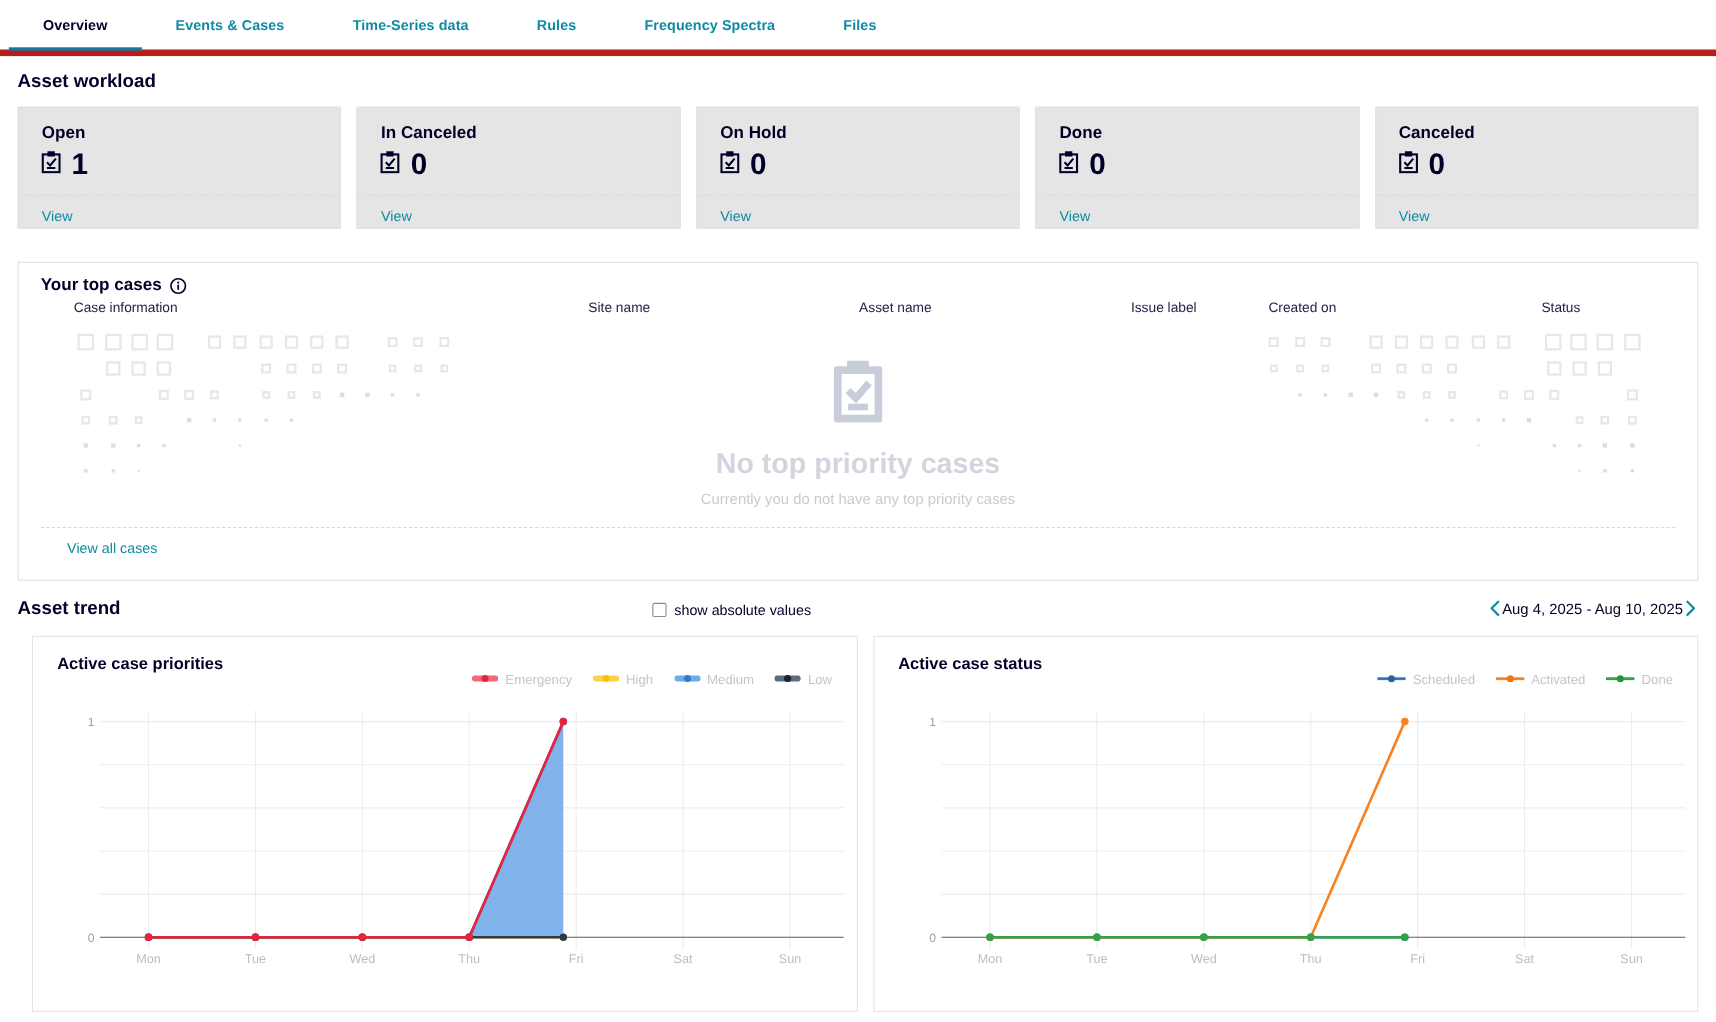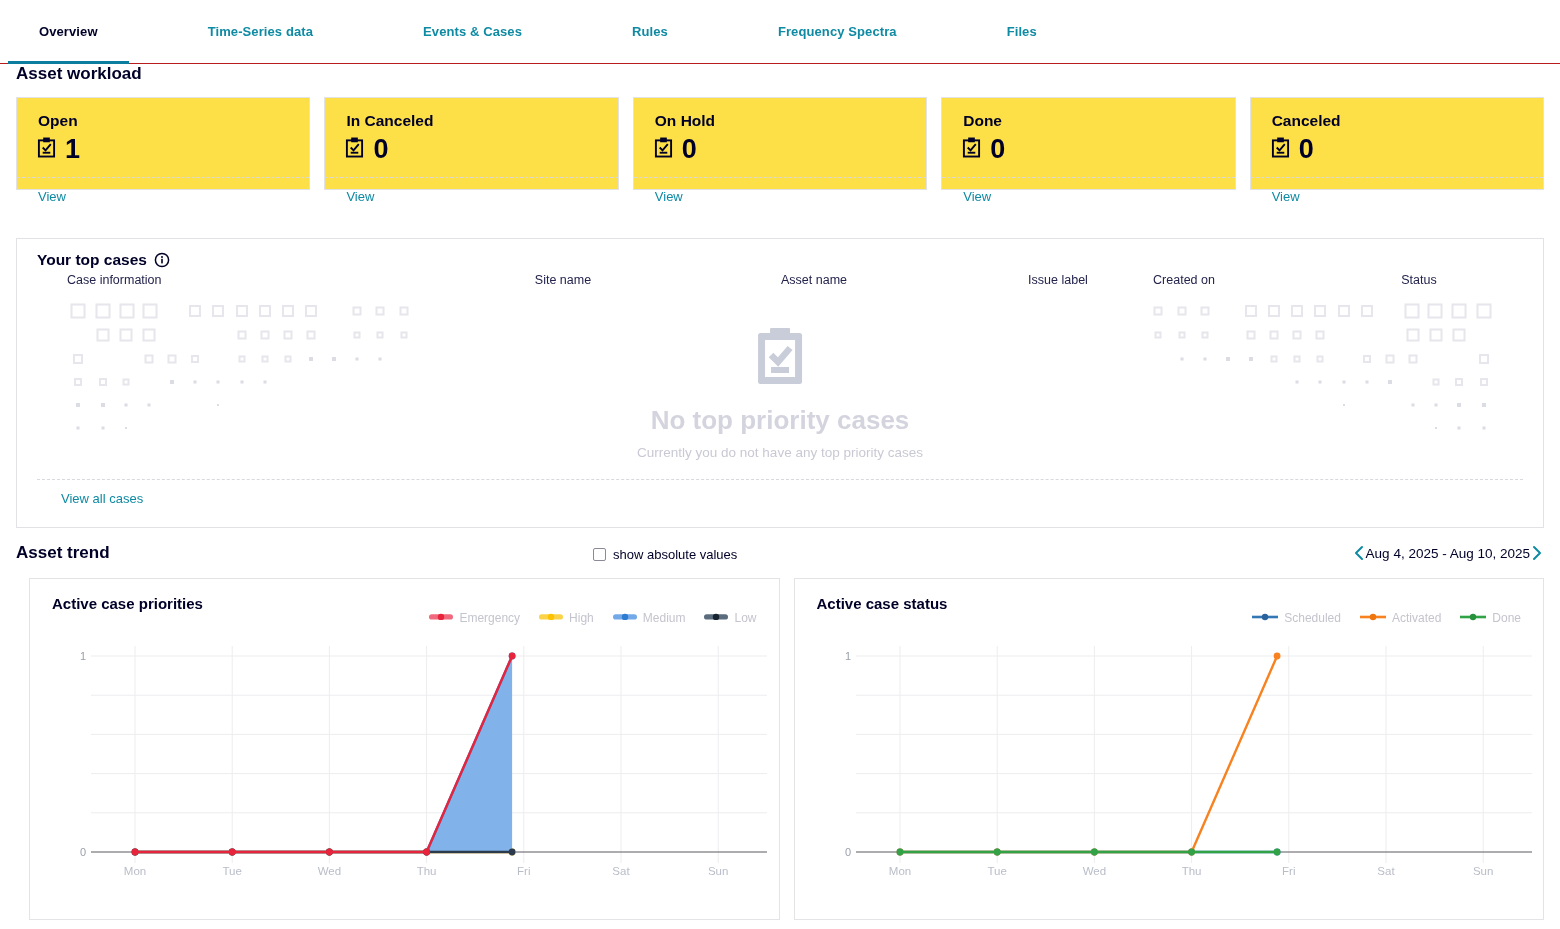--- a/index.html
+++ b/index.html
@@ -1,32 +1,32 @@
 <!DOCTYPE html>
 <html><head>
 <meta charset="utf-8">
 <style>
   * { margin:0; padding:0; box-sizing:border-box; }
   body { background:#fff; font-family:"Liberation Sans", sans-serif; }
   .page { position:relative; width:1560px; height:929px; background:#fff; overflow:hidden; }
 
   
-  .tabbar { position:absolute; top:0; left:0; right:0; height:64px; border-bottom:1px solid #b91c1c;
-            display:flex; align-items:stretch; padding-left:8px;gap:48px; }
+  .tabbar { position:absolute; top:0; left:0; right:0; height:51px; border-bottom:6px solid #b91c1c;
+            display:flex; align-items:stretch; padding-left:8px; }
   .tab { position:relative; display:flex; align-items:center; padding:0 31px; cursor:pointer;
          font-size:13px; font-weight:700; color:#0e8aa3; letter-spacing:.1px; }
   .tab.active { color:#000028; }
   .tab.active::after { content:""; position:absolute; left:0; right:0; bottom:-1px; height:3px; background:#0b7d9e; }
 
   
   .section-h { position:absolute; left:16px; font-size:17px; font-weight:700; color:#000028; }
 
   
   .cards { position:absolute; top:97px; left:16px; right:16px; display:flex; gap:14px; }
-  .wcard { flex:1; height:93px; border:1px solid #e1e1e6; position:relative; background:#fde047; }
+  .wcard { flex:1; height:111px; border:1px solid #e1e1e6; position:relative; background:#e5e5e5; }
   .wcard-title { position:absolute; top:14px; left:21px; font-size:15.5px; font-weight:700; color:#000028; }
   .wcard-row { position:absolute; top:38px; left:20px; display:flex; align-items:center; gap:9px; }
   .wcard-count { font-size:27px; font-weight:700; color:#000028; line-height:1; }
   .wcard-divider { position:absolute; left:0; right:0; top:79px; border-top:1px dashed #d8d8de; }
   .view-link { position:absolute; left:21px; top:91px; font-size:13px; color:#0e8aa3; cursor:pointer; text-decoration:none; }
 
   
   .tc-card { position:absolute; top:238px; left:16px; right:16px; height:290px; border:1px solid #e1e1e6; background:#fff; }
   .tc-title-row { position:absolute; top:12px; left:20px; display:flex; align-items:center; gap:7px; }
   .tc-title { font-size:15.5px; font-weight:700; color:#000028; }
@@ -58,24 +58,24 @@
 </head>
 <body>
 
 <div class="page">
 
   <nav class="tabbar">
     <div class="tab active">
         <span>Overview</span>
       </div>
     <div class="tab">
+        <span>Events &amp; Cases</span>
+      </div>
+    <div class="tab">
         <span>Time-Series data</span>
-      </div>
-    <div class="tab">
-        <span>Events &amp; Cases</span>
       </div>
     <div class="tab">
         <span>Rules</span>
       </div>
     <div class="tab">
         <span>Frequency Spectra</span>
       </div>
     <div class="tab">
         <span>Files</span>
       </div>

